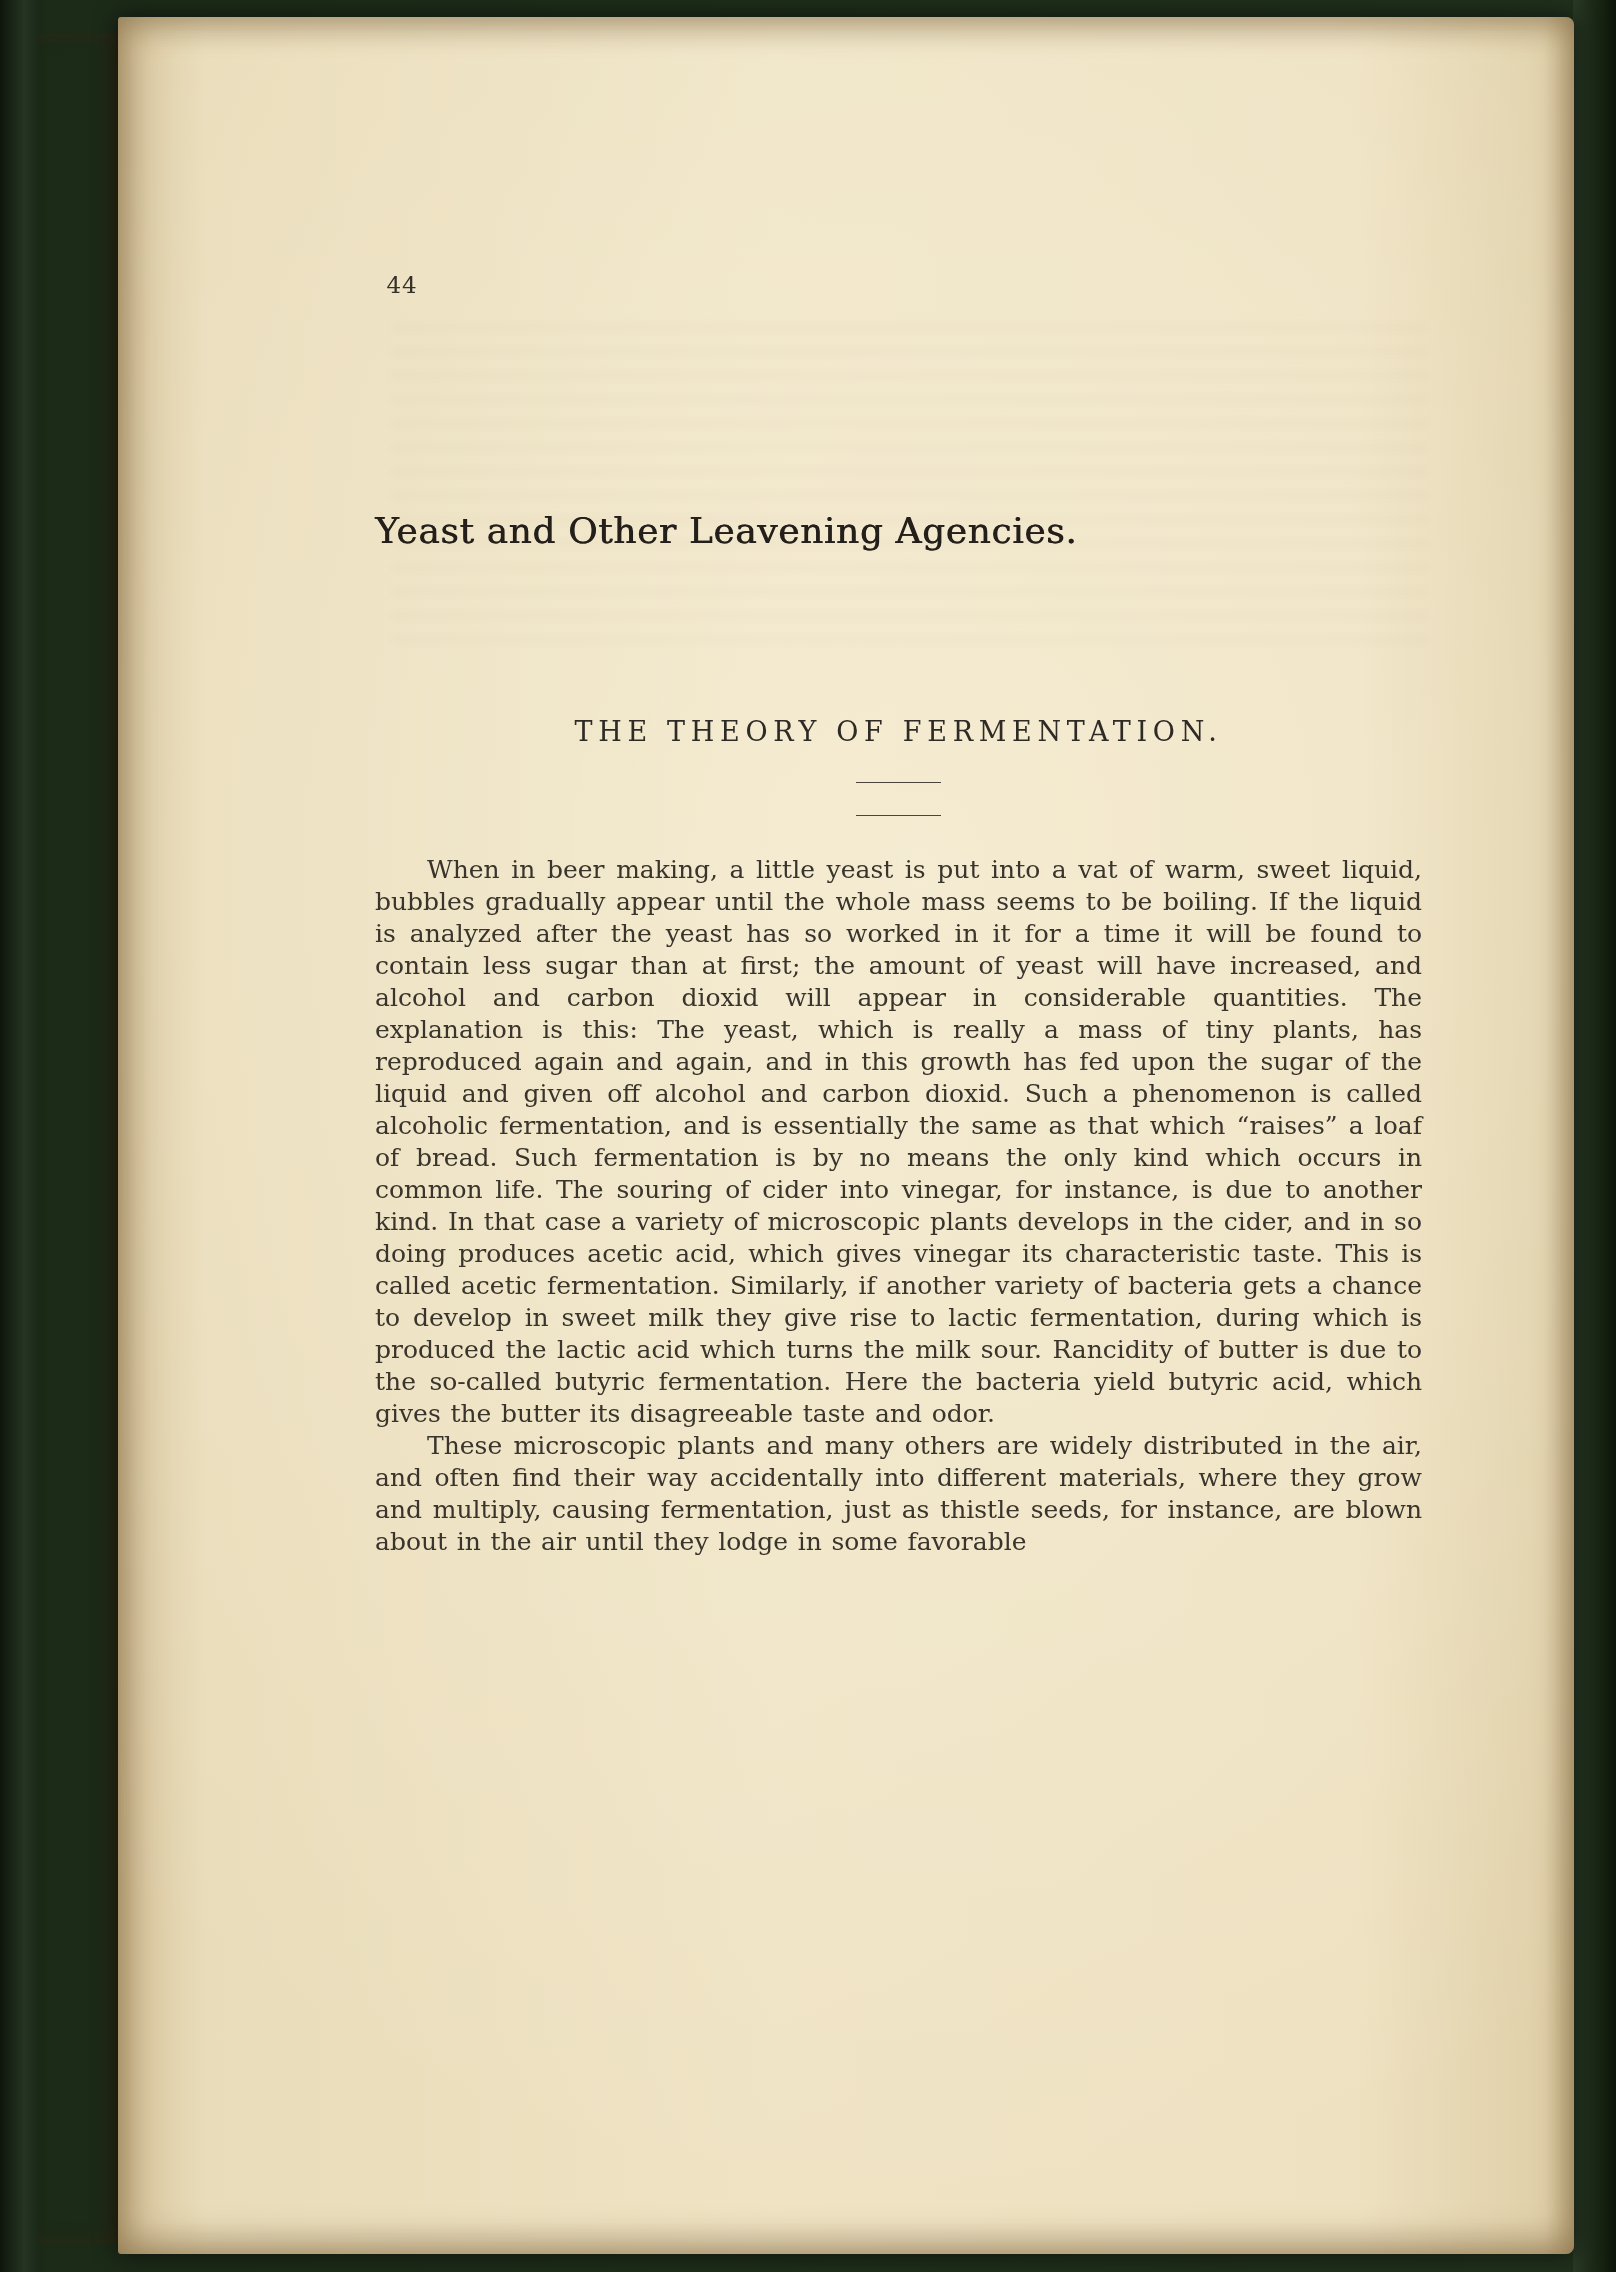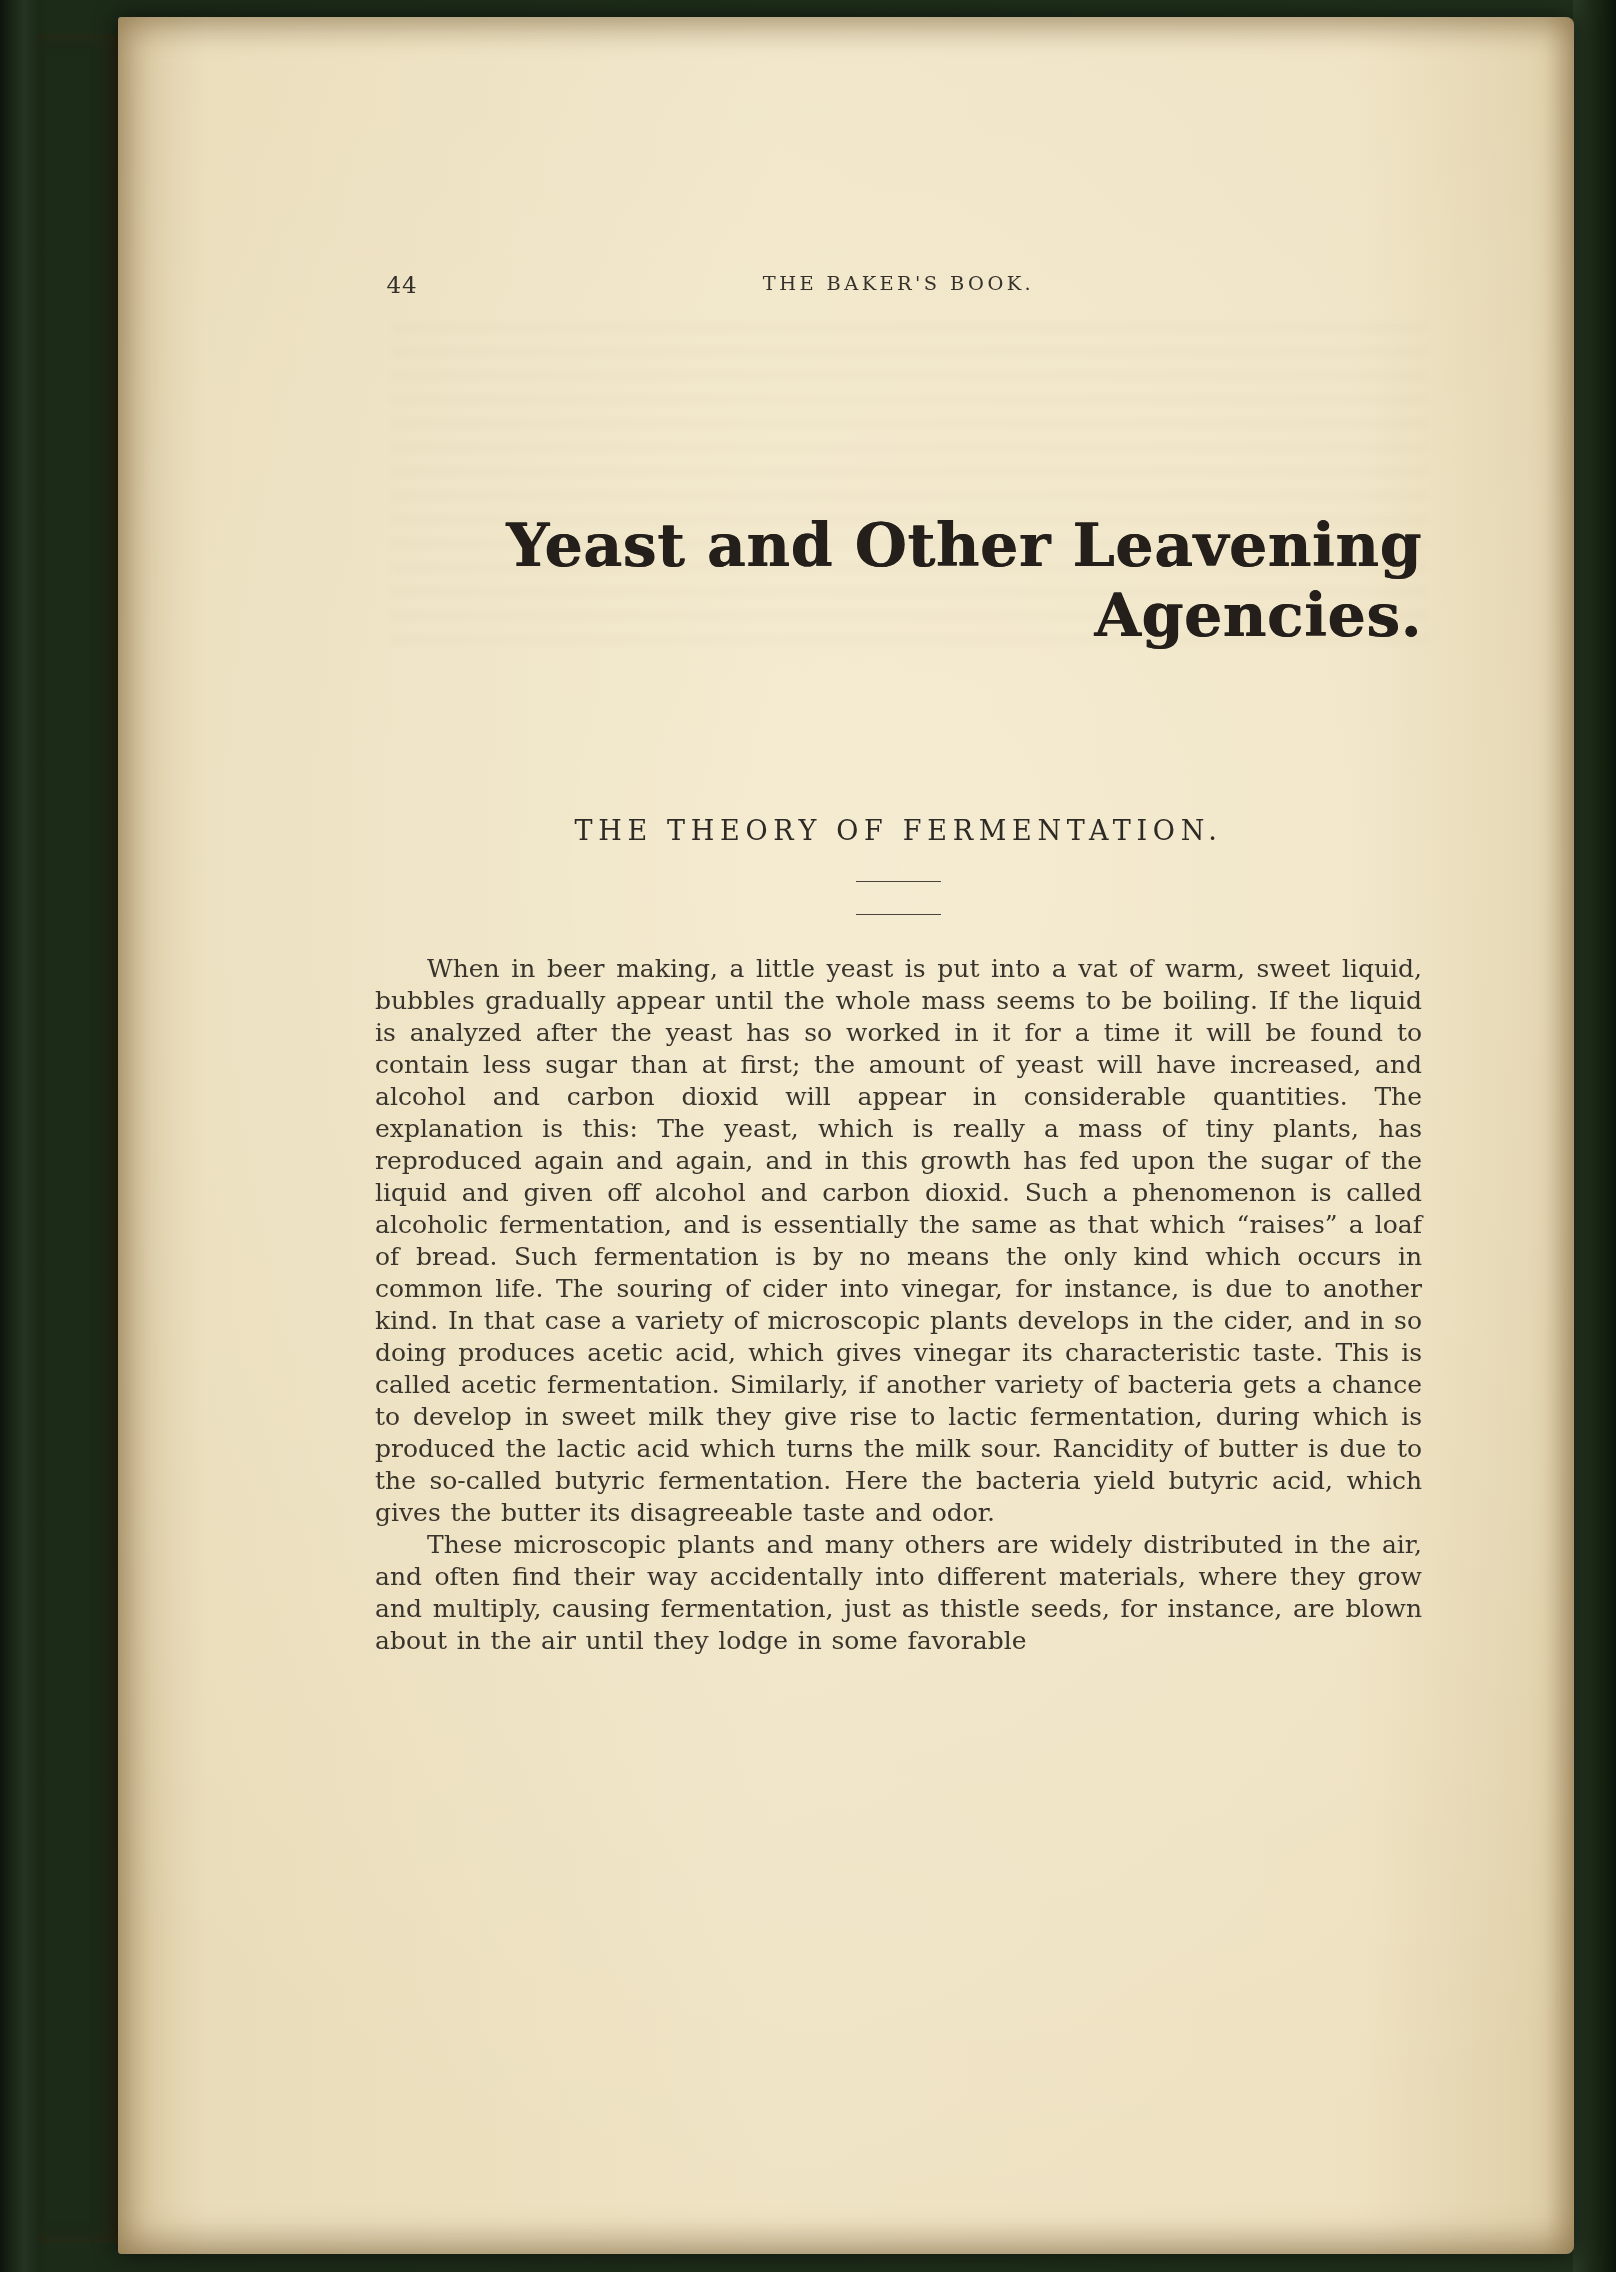--- a/index.html
+++ b/index.html
@@ -74,24 +74,24 @@
     position: absolute; left: 11.4px; top: 0;
     font-size: 23px; color: #34302a; letter-spacing: 1.1px;
   }
   .running-header {
     text-align: center;
     font-size: 19.4px; letter-spacing: 3.4px;
     color: #35312b;
   }
   .chapter-title {
     margin: 211px 0 0 0;
-    text-align: right;
+    text-align: left;
     font-family: "DejaVu Serif", serif;
-    font-weight: bold;
-    font-size: 60px;
+    font-weight: normal;
+    font-size: 36px;
     letter-spacing: 0.6px;
     color: #241f1a;
     text-shadow: 0.6px 0 0 #241f1a;
   }
   .section-heading {
     margin: 165px 0 0 0;
     text-align: center;
     font-weight: normal;
     font-size: 27px;
     letter-spacing: 5.7px;
@@ -137,21 +137,20 @@
   <div class="cover-right"></div>
   <div class="page-stack"></div>
 
   <div class="book-page">
     <div class="show-through"></div>
 
     <div class="content">
 
       <div class="header-row">
         <span class="page-number">44</span>
-        <div class="running-header">THE BAKER'S BOOK.</div>
       </div>
 
       <h1 class="chapter-title">Yeast and Other Leavening Agencies.</h1>
 
       <h2 class="section-heading">THE THEORY OF FERMENTATION.</h2>
 
       <hr class="rule">
 
 
       <hr class="rule rule2">

